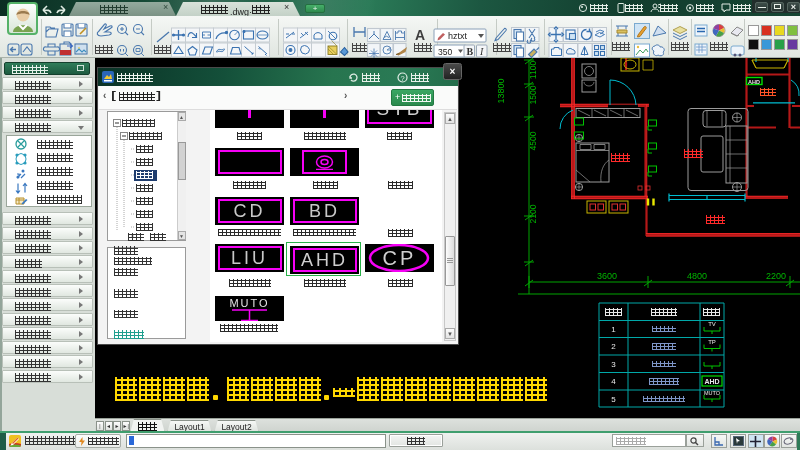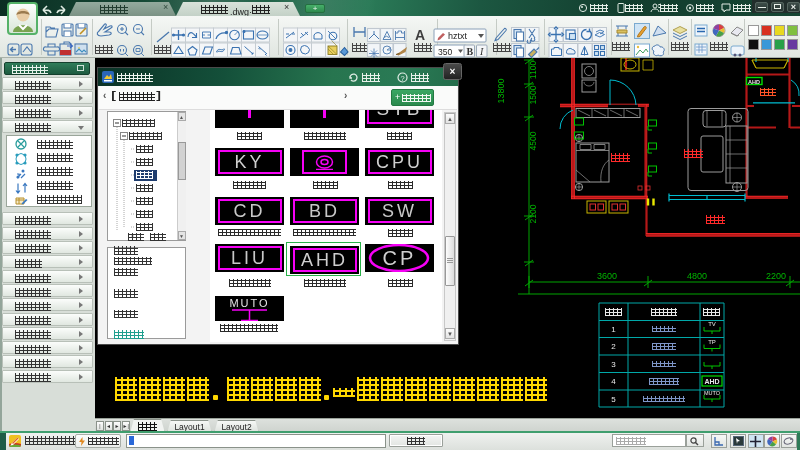--- a/index.html
+++ b/index.html
@@ -763,46 +763,37 @@
  <div class="tile" style="left:192px;top:42px;height:18px">
         <div style="position:absolute;left:33px;top:0;width:2.5px;height:8px;background:#f600f6"></div>
       </div>
  <div class="tile" style="left:267px;top:42px;height:18px">
         <div style="position:absolute;left:2px;top:-12px;height:26px;right:2px;border:2px solid #f600f6"></div>
         <div class="tt" style="top:-14px;font-size:19px">STB</div>
       </div>
 
  <div class="tile" style="left:117px;top:80px">
         <div class="mag"></div>
-        <div class="tt" style="top:2px">KY</div>
       </div>
  <div class="tile" style="left:192px;top:80px">
         <div style="position:absolute;left:12px;top:2px;right:12px;bottom:2px;border:2px solid #f600f6"></div>
   <svg style="position:absolute;left:24px;top:6px" width="21" height="16" viewBox="0 0 21 16">
           <ellipse cx="10.5" cy="8" rx="8" ry="6" stroke="#f600f6" fill="none" stroke-width="1.5"></ellipse>
           <ellipse cx="10.5" cy="8" rx="3.5" ry="2.5" stroke="#f600f6" fill="none" stroke-width="1.5"></ellipse>
           <path d="M2 15.5 h17" stroke="#f600f6" stroke-width="1.5"></path>
         </svg>
       </div>
- <div class="tile" style="left:267px;top:80px">
-        <div class="mag"></div>
-        <div class="tt" style="top:2px">CPU</div>
-      </div>
 
  <div class="tile" style="left:192px;top:128.5px">
         <div class="mag"></div>
         <div class="tt" style="top:2px;color:#c8c8c8">BD</div>
       </div>
  <div class="tile" style="left:117px;top:128.5px">
         <div class="mag"></div>
         <div class="tt" style="top:2px;color:#c8c8c8">CD</div>
-      </div>
- <div class="tile" style="left:267px;top:128.5px">
-        <div class="mag"></div>
-        <div class="tt" style="top:2px;color:#c8c8c8">SW</div>
       </div>
 
  <div class="tile" style="left:117px;top:176px">
         <div class="mag"></div>
         <div class="tt" style="top:2px;color:#c8c8c8">LIU</div>
       </div>
  <div class="ab" style="left:188px;top:174px;width:75px;height:34px;border:1.5px solid #2ab24a"></div>
  <div class="tile" style="left:192px;top:177.5px">
         <div class="mag"></div>
         <div class="tt" style="top:2px">AHD</div>

